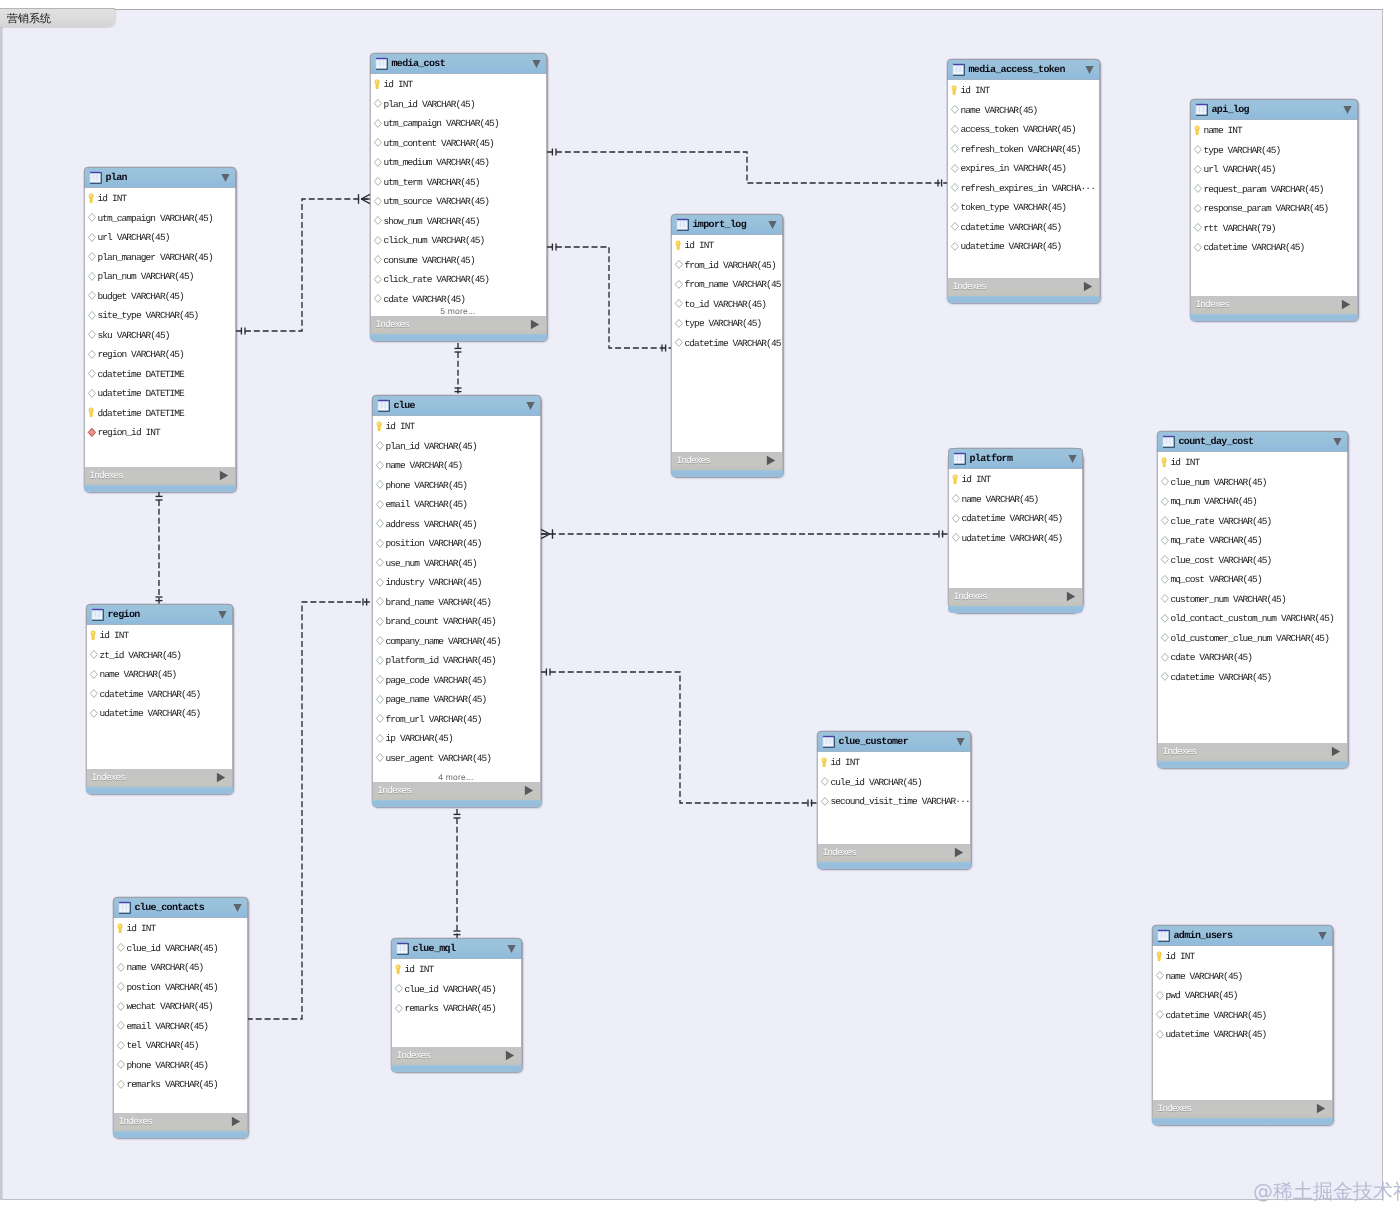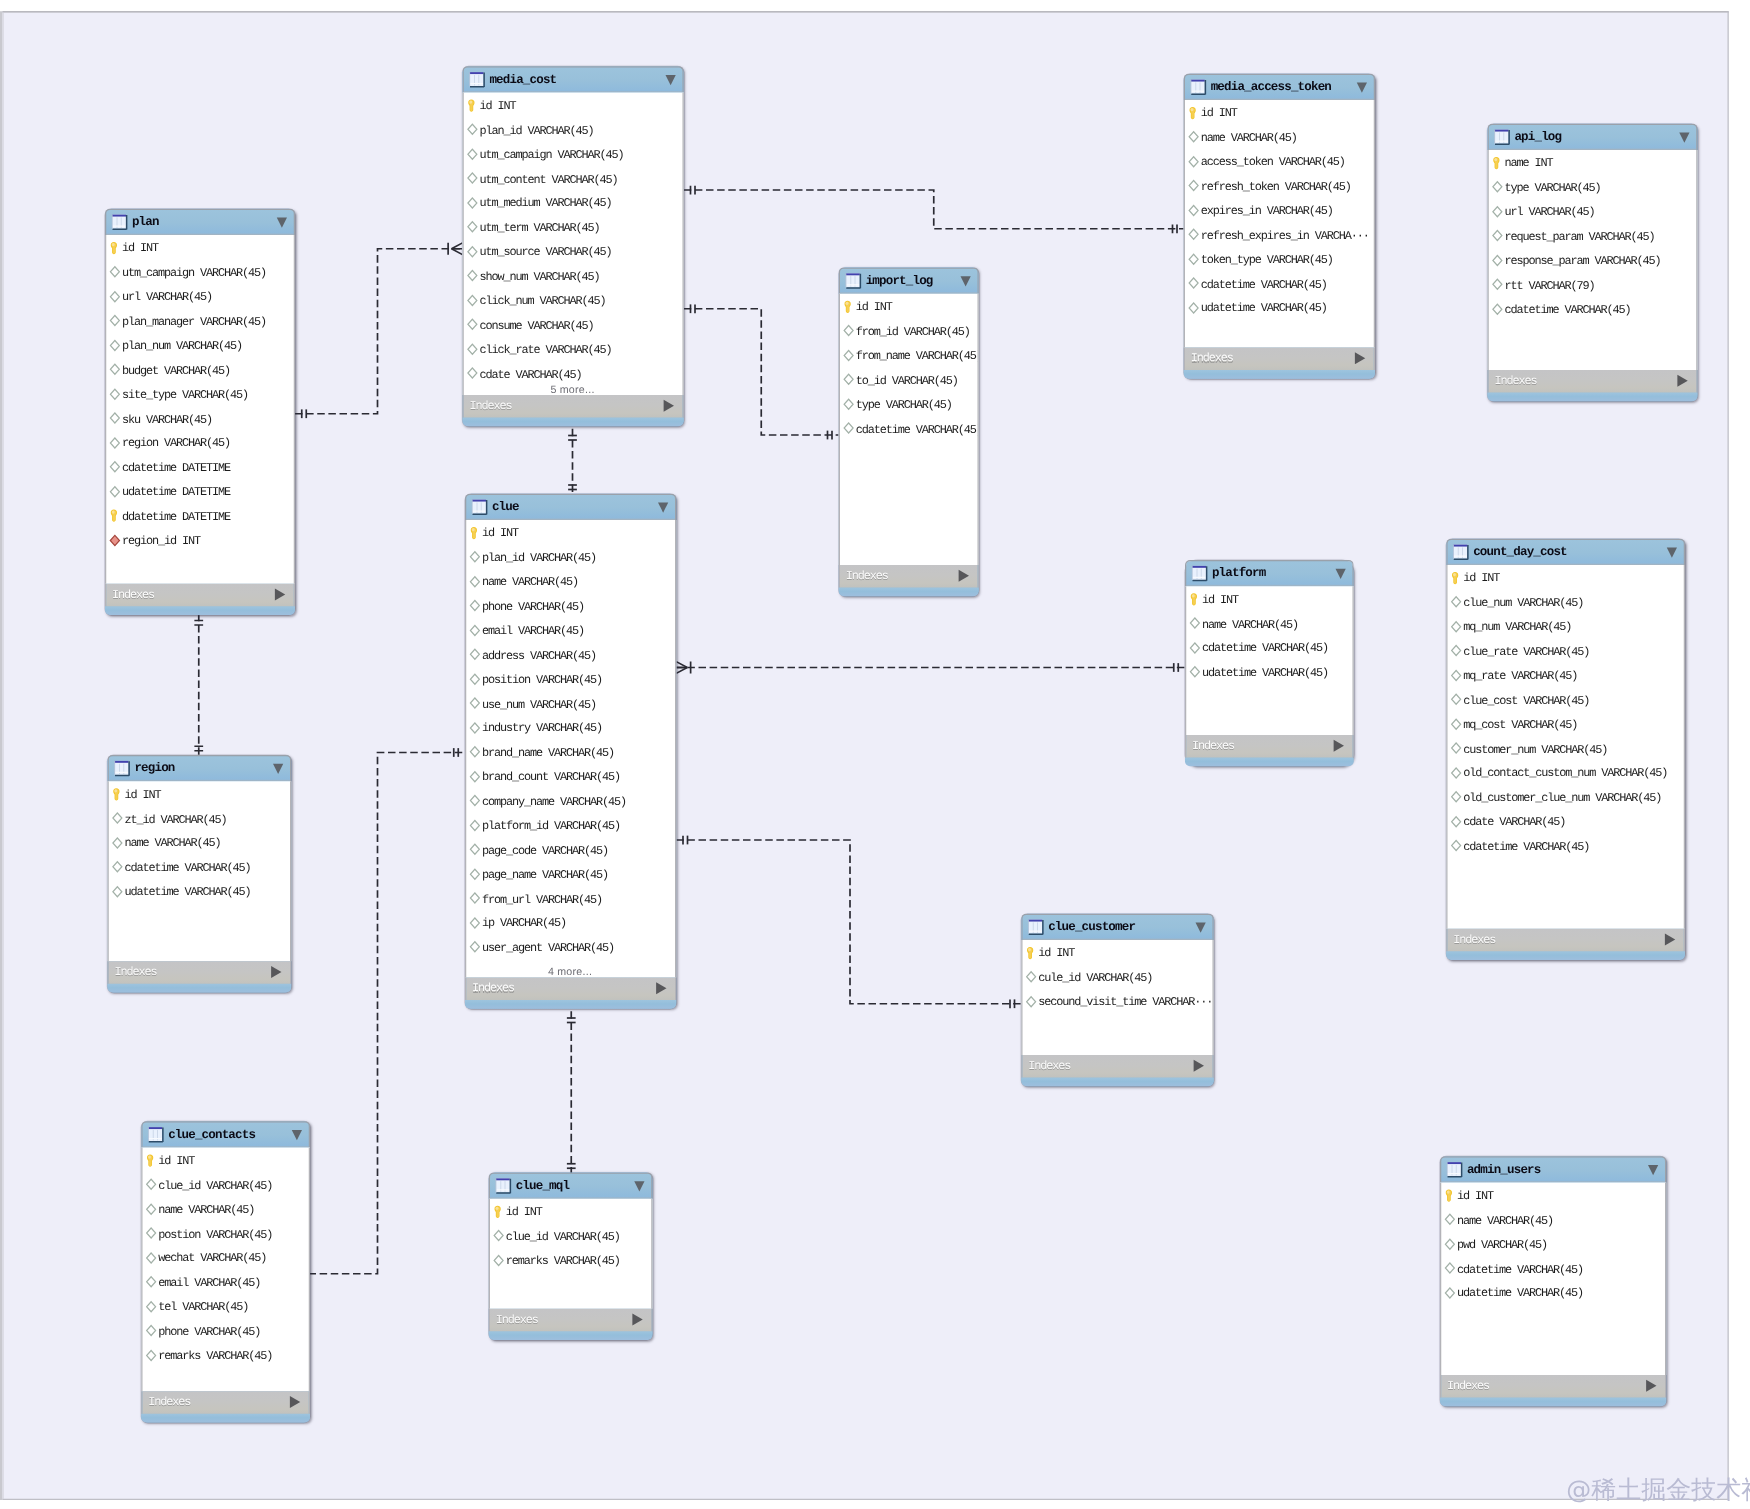--- a/index.html
+++ b/index.html
@@ -54,20 +54,25 @@
   .tbl .tail{height:7px;border-radius:0 0 4px 4px;background:linear-gradient(to bottom,#9ec4de 0%,#94bedb 45%,#9dbedd 100%);}
 
   
   #wm{position:absolute;left:1253px;top:1184px;font-family:"DejaVu Sans",sans-serif;
       font-size:20px;color:#b9bbd3;letter-spacing:0px;line-height:14px;white-space:nowrap;}
 </style>
 </head>
 <body>
 
 <div id="root">
+  <div id="tabstrip">
+    <div id="tab">
+      <span class="label">营销系统</span>
+    </div>
+  </div>
   <div id="canvas">
     <svg id="wires" viewBox="2 9 1380 1189">
         <g stroke="#2a2a33" stroke-width="1.35" fill="none" stroke-linecap="butt">
           <path d="M 236 330 L 302 330 L 302 198 L 370 198" stroke-dasharray="6.0,2.9"></path>
           <line x1="241.4" y1="326.5" x2="241.4" y2="333.5"></line>
           <line x1="245" y1="326.5" x2="245" y2="333.5"></line>
           <line x1="358.5" y1="202.8" x2="358.5" y2="193.2"></line>
           <line x1="361.2" y1="198" x2="370" y2="193.3"></line>
           <line x1="361.2" y1="198" x2="370" y2="198"></line>
           <line x1="361.2" y1="198" x2="370" y2="202.7"></line>

